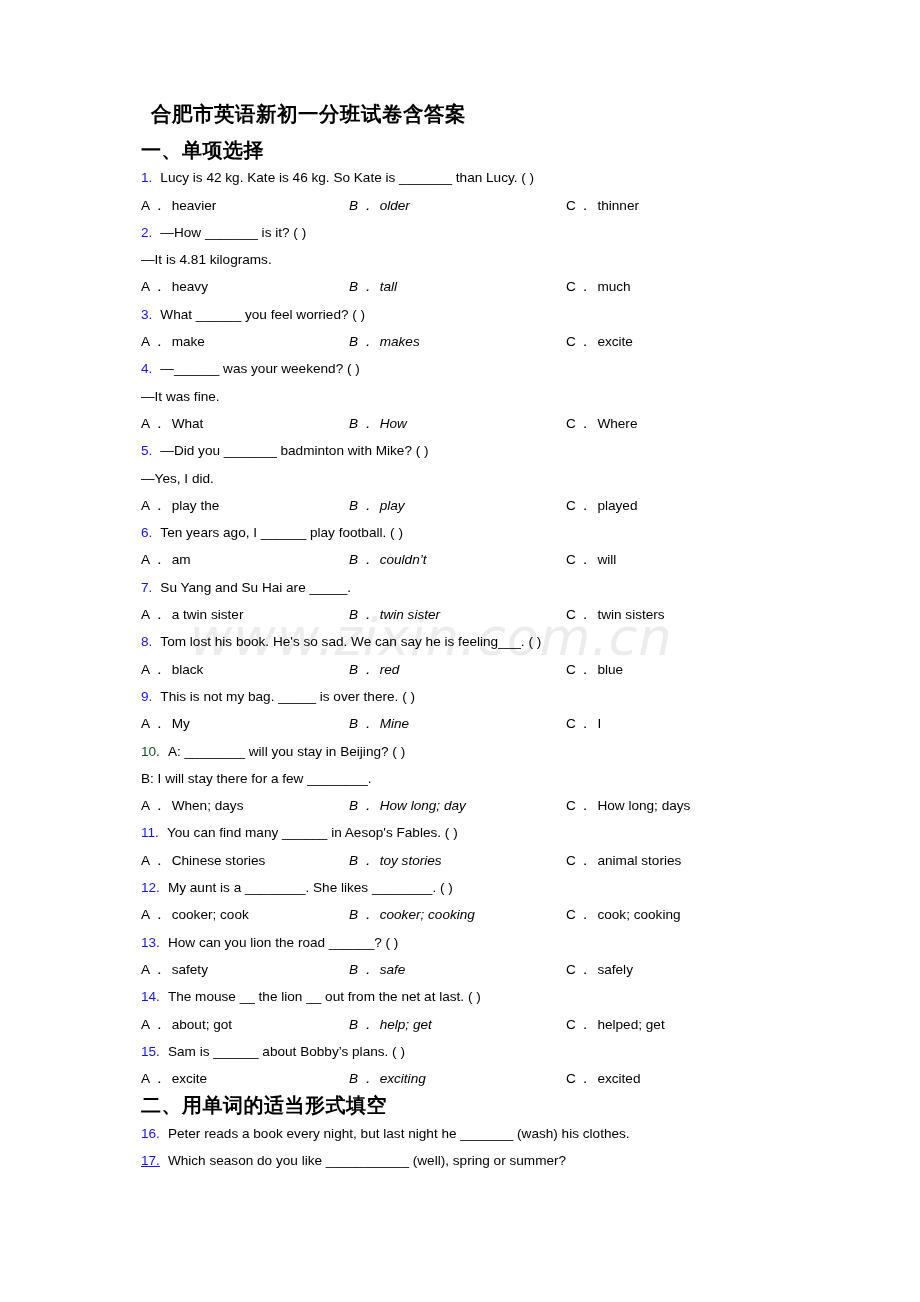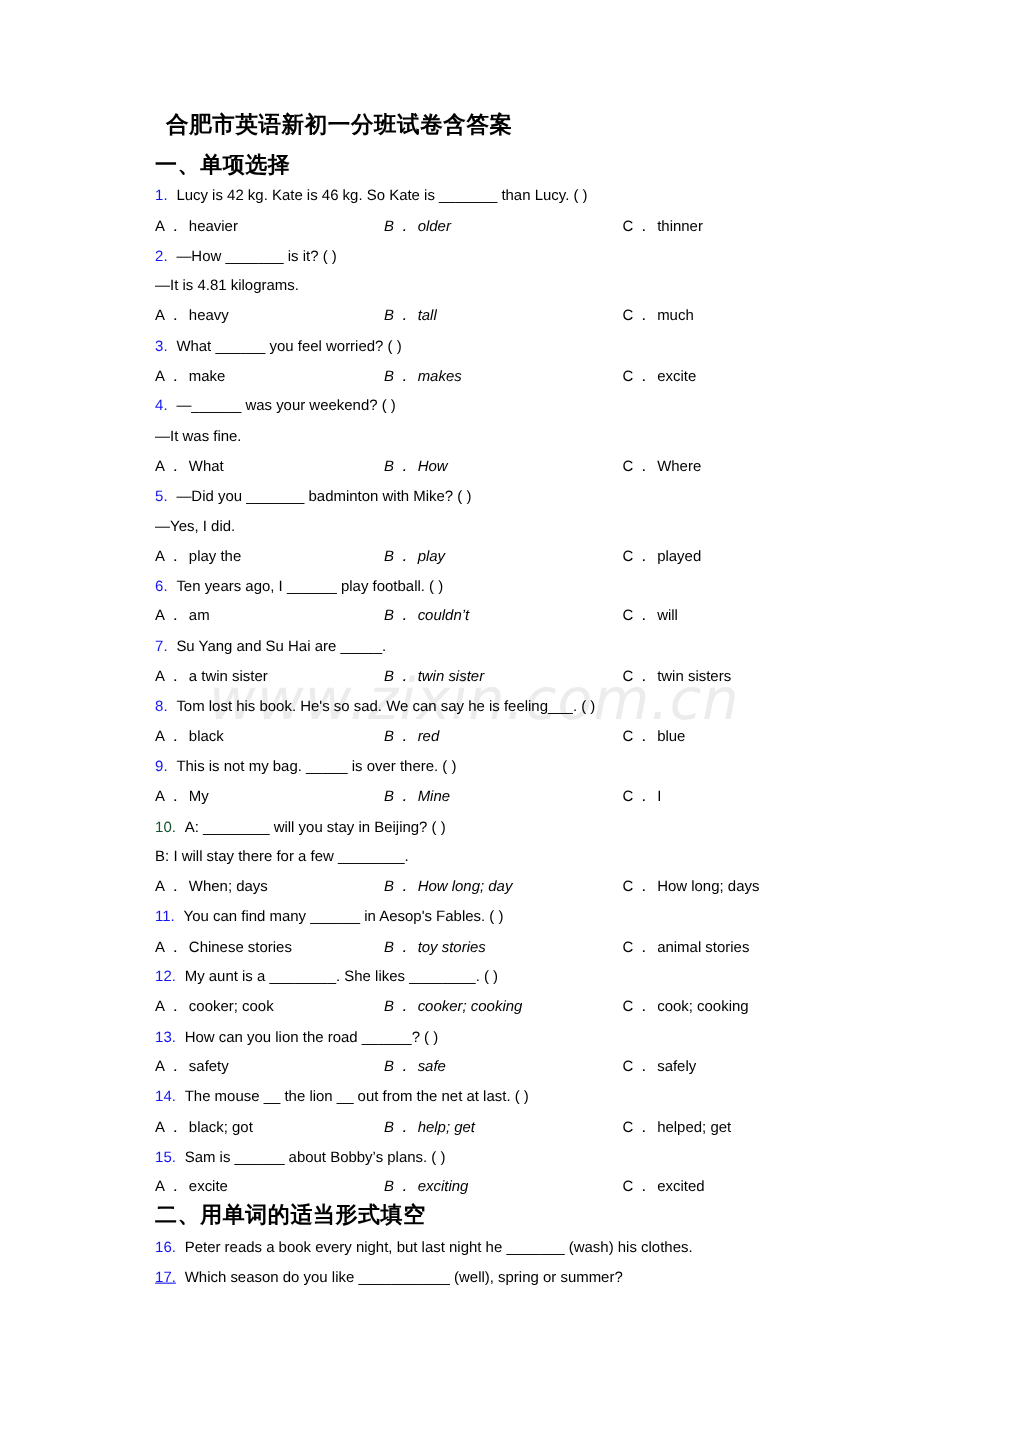--- a/index.html
+++ b/index.html
@@ -238,21 +238,21 @@
     <div class="opts">
       <span class="opt opt-a"><span class="lab">A．</span><span class="val">safety</span></span>
       <span class="opt opt-b"><span class="lab">B．</span><span class="val">safe</span></span>
       <span class="opt opt-c"><span class="lab">C．</span><span class="val">safely</span></span>
     </div>
 
     <div class="line">
       <span class="qnum" style="color: rgb(21, 21, 240);">14.</span><span class="qtext">The mouse __ the lion __ out from the net at last. ( )</span>
     </div>
     <div class="opts">
-      <span class="opt opt-a"><span class="lab">A．</span><span class="val">black; got</span></span>
+      <span class="opt opt-a"><span class="lab">A．</span><span class="val">about; got</span></span>
       <span class="opt opt-b"><span class="lab">B．</span><span class="val">help; get</span></span>
       <span class="opt opt-c"><span class="lab">C．</span><span class="val">helped; get</span></span>
     </div>
 
     <div class="line">
       <span class="qnum" style="color: rgb(21, 21, 240);">15.</span><span class="qtext">Sam is ______ about Bobby’s plans. (  )</span>
     </div>
     <div class="opts">
       <span class="opt opt-a"><span class="lab">A．</span><span class="val">excite</span></span>
       <span class="opt opt-b"><span class="lab">B．</span><span class="val">exciting</span></span>

